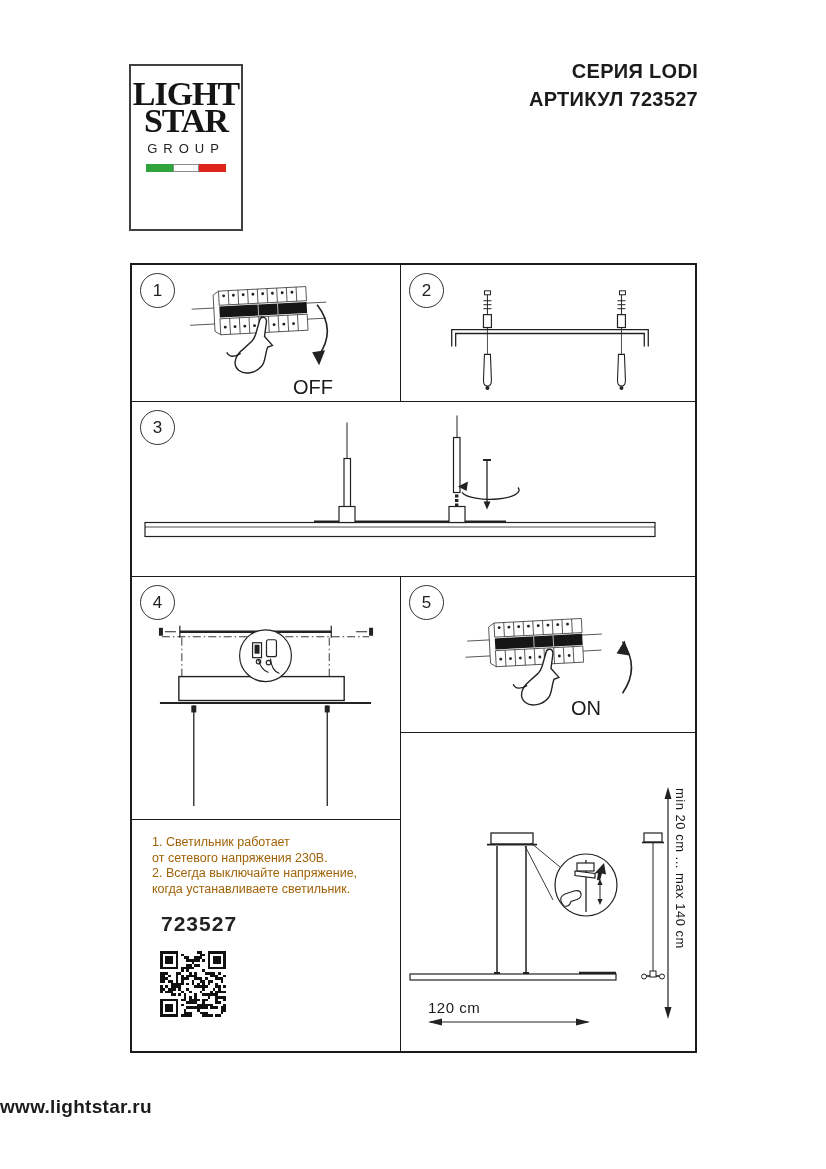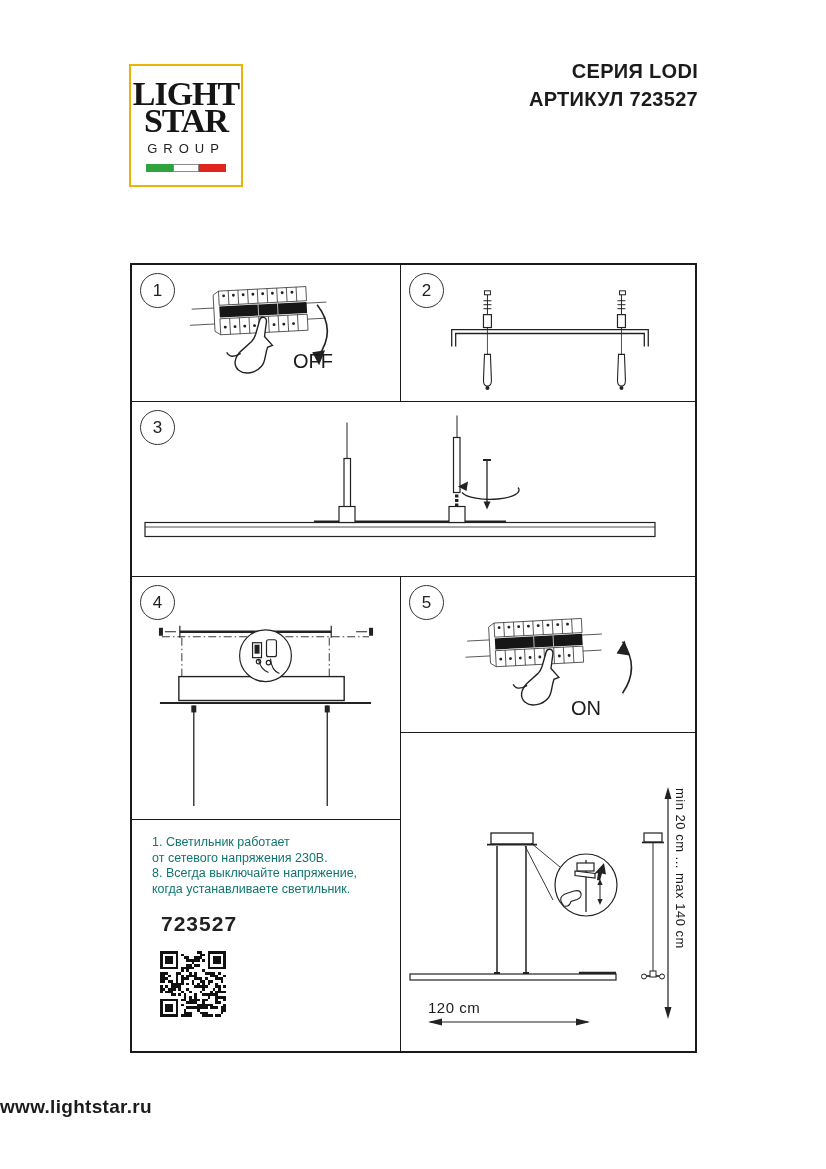--- a/index.html
+++ b/index.html
@@ -1,20 +1,20 @@
 <!DOCTYPE html>
 <html><head>
 <meta charset="utf-8">
 <style>
   html,body{margin:0;padding:0;background:#fff;}
   .page{position:relative;width:826px;height:1169px;background:#fff;overflow:hidden;
         font-family:"Liberation Sans","DejaVu Sans",sans-serif;color:#1b1b1b;}
   
-  .logo-box{position:absolute;left:129px;top:64px;width:114px;height:123px;
-            border:2px solid #eab308;box-sizing:border-box;text-align:center;}
+  .logo-box{position:absolute;left:129px;top:64px;width:114px;height:167px;
+            border:2px solid #404040;box-sizing:border-box;text-align:center;}
   .logo-word{font-family:"Liberation Serif","DejaVu Serif",serif;font-weight:bold;
              font-size:34px;line-height:27px;letter-spacing:-1px;color:#151515;}
   .logo-word.first{margin-top:14px;}
   .logo-group{margin-top:7px;font-size:13px;letter-spacing:6px;color:#222;}
   .logo-flag{margin:8px auto 0;width:81px;height:8px;display:flex;}
   .logo-flag .seg{height:100%;box-sizing:border-box;}
   .hdr-right{position:absolute;right:128px;top:57px;text-align:right;
              font-weight:bold;font-size:20px;line-height:28px;letter-spacing:.3px;}
   .hdr-title{position:absolute;right:128px;top:143px;text-align:right;
              font-weight:bold;font-size:21px;line-height:28px;letter-spacing:.8px;}
@@ -27,21 +27,21 @@
   .p3{left:0;top:137px;width:563px;height:175px;border-bottom:1.5px solid #1a1a1a;}
   .p4{left:0;top:312px;width:269px;height:243px;border-right:1.5px solid #1a1a1a;border-bottom:1.5px solid #1a1a1a;}
   .pnotes{left:0;top:555px;width:269px;height:231px;border-right:1.5px solid #1a1a1a;}
   .p5{left:269px;top:312px;width:294px;height:156px;border-bottom:1.5px solid #1a1a1a;}
   .plamp{left:269px;top:468px;width:294px;height:318px;}
   .step-circle{position:absolute;left:8px;top:8px;width:33px;height:33px;border:1.6px solid #333;
                border-radius:50%;text-align:center;line-height:33px;font-size:17px;color:#222;}
   .fig{position:absolute;left:0;top:0;width:100%;height:100%;}
   .draw-label{position:absolute;font-size:20px;color:#1b1b1b;}
   
-  .notes-text{position:absolute;left:20px;top:15px;font-size:12.5px;line-height:15.5px;color:#0f766e;}
+  .notes-text{position:absolute;left:20px;top:15px;font-size:12.5px;line-height:15.5px;color:#a16207;}
   .notes-article{position:absolute;left:29px;top:92px;font-size:21px;font-weight:bold;letter-spacing:1px;color:#222;text-align:right;}
   .qr{position:absolute;left:28px;top:131px;width:66px;height:66px;}
   
   .dim-w{position:absolute;left:27px;top:266px;width:162px;text-align:left;
          font-size:15px;letter-spacing:.5px;color:#1b1b1b;}
   .dim-h{position:absolute;left:272px;top:55px;height:230px;writing-mode:vertical-rl;
          display:flex;align-items:center;font-size:13px;letter-spacing:.5px;color:#1b1b1b;}
   
   .footer{position:absolute;left:0;right:0;top:1096px;text-align:left;
           font-size:19px;font-weight:bold;letter-spacing:.3px;}
@@ -93,21 +93,21 @@
   <div class="grid">
 
     <div class="panel p1">
       <div class="step-circle">1</div>
       <svg class="fig" viewBox="0 0 269 137">
         <use href="#breaker" transform="translate(79,23) rotate(-3) scale(0.62)"></use>
         <path d="M186,40 q20,26 1,52" fill="none" stroke="#222" stroke-width="1.6"></path>
         <path d="M181,88 L194,86 L188,101 Z" fill="#222"></path>
         <use href="#hand" transform="translate(141,81)"></use>
       </svg>
-      <span class="draw-label" style="left:161px;top:85px;">OFF</span>
+      <span class="draw-label" style="left:161px;top:111px;">OFF</span>
     </div>
 
     <div class="panel p2">
       <div class="step-circle">2</div>
       <svg class="fig" viewBox="0 0 294 137">
         <g stroke="#222" fill="none" stroke-width="1.3">
           <path d="M50,82 v-17 h198 v17"></path>
           <path d="M54,82 v-13 h190 v13"></path>
           <g stroke-width="1">
             <path d="M86,30 v34 M221,30 v34"></path>
@@ -186,21 +186,21 @@
         <path d="M216,77 L229,79 L224,64 Z" fill="#222"></path>
         <use href="#hand" transform="translate(158,101)"></use>
       </svg>
       <span class="draw-label" style="left:170px;top:120px;">ON</span>
     </div>
 
     <div class="panel pnotes">
       <div class="notes-text">
         <div>1. Светильник работает</div>
         <div>от сетевого напряжения 230В.</div>
-        <div>8. Всегда выключайте напряжение,</div>
+        <div>2. Всегда выключайте напряжение,</div>
         <div>когда устанавливаете светильник.</div>
       </div>
       <div class="notes-article">723527</div>
       <svg class="qr" viewBox="0 0 25 25" shape-rendering="crispEdges">
           <rect x="0" y="0" width="1" height="1" fill="#111"></rect>
           <rect x="1" y="0" width="1" height="1" fill="#111"></rect>
           <rect x="2" y="0" width="1" height="1" fill="#111"></rect>
           <rect x="3" y="0" width="1" height="1" fill="#111"></rect>
           <rect x="4" y="0" width="1" height="1" fill="#111"></rect>
           <rect x="5" y="0" width="1" height="1" fill="#111"></rect>

